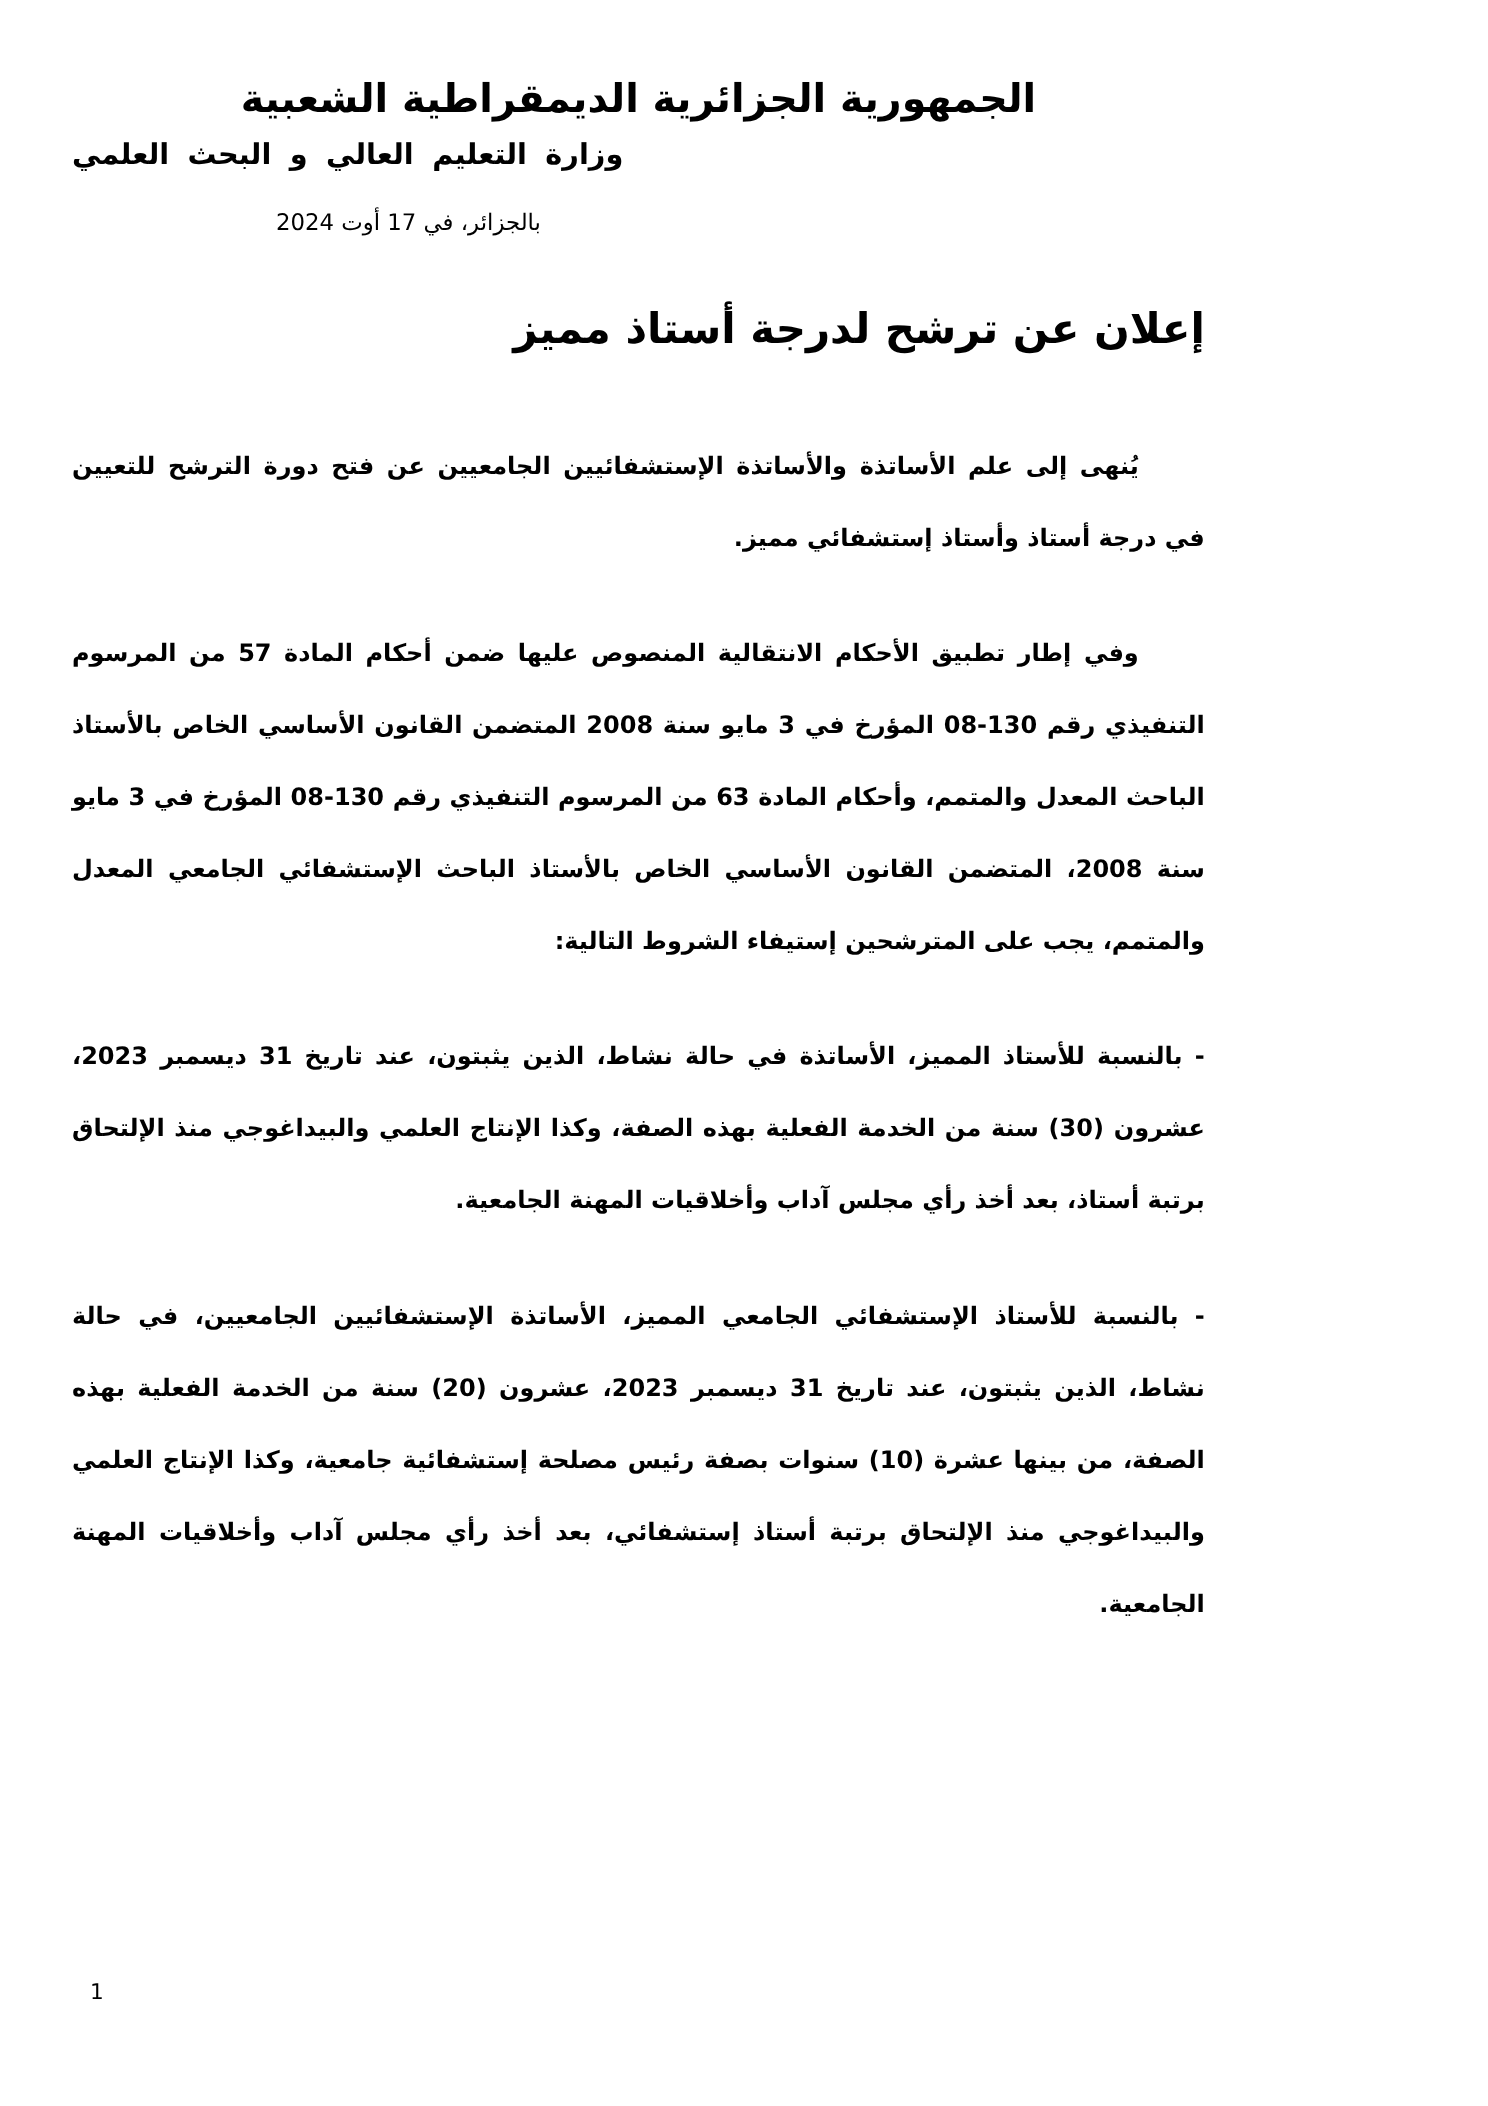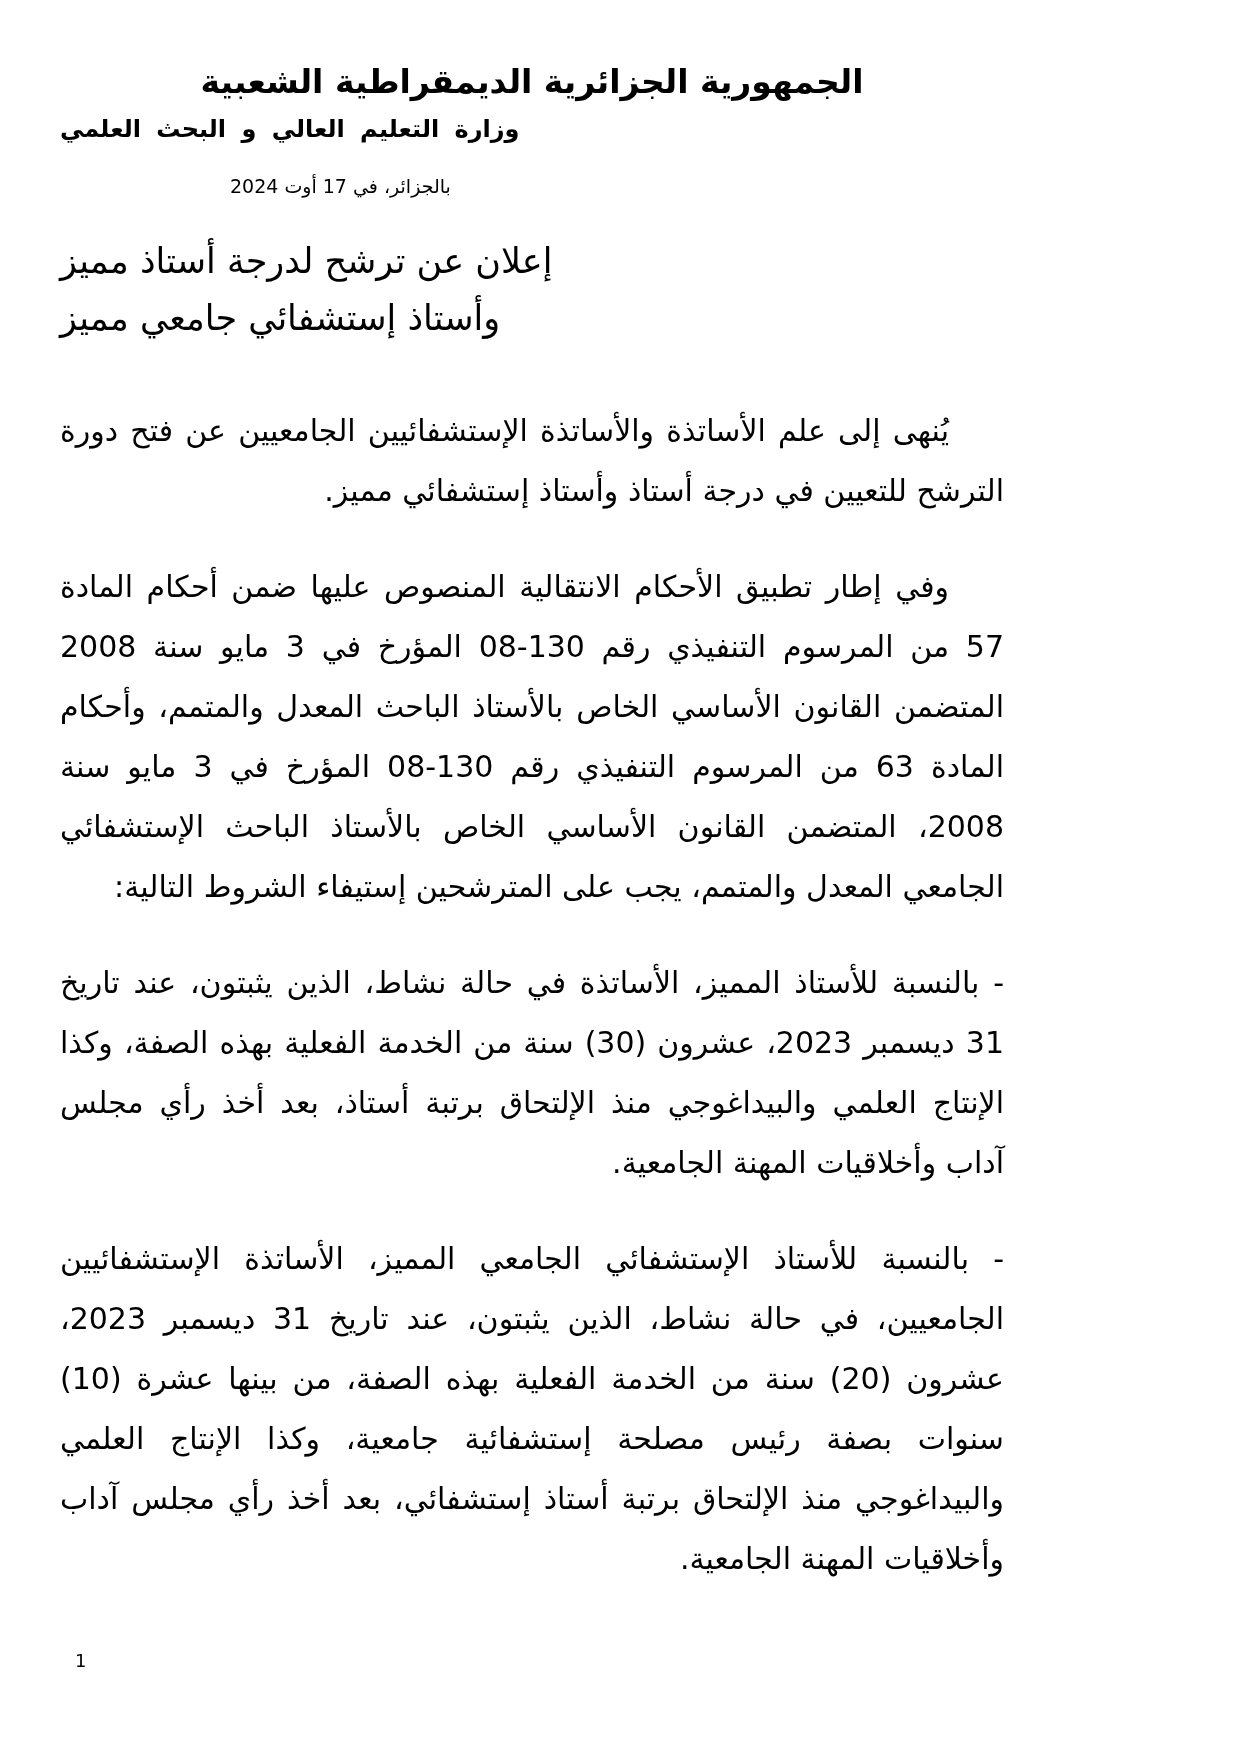--- a/index.html
+++ b/index.html
@@ -38,37 +38,37 @@
   }
   .place-date {
     margin-top: 32px;
     padding-left: 170px;
     font-size: 19px;
     font-weight: normal;
     direction: rtl;
     text-align: left;
   }
   .doc-title {
-    margin-top: 36px;
+    margin-top: 50px;
     font-size: 35px;
-    font-weight: normal;
-    text-align: left;
+    font-weight: bold;
+    text-align: right;
     direction: rtl;
     line-height: 57px;
   }
   .content {
     margin-top: 54px;
   }
   .content p {
     margin: 0 0 36px 0;
-    font-size: 30px;
+    font-size: 20px;
     line-height: 60px;
     direction: rtl;
     text-align: justify;
-    font-weight: normal;
+    font-weight: bold;
   }
   .content p.indent {
     text-indent: 55px;
   }
   .page-number {
     position: absolute;
     left: 75px;
     top: 1650px;
     font-size: 18px;
     font-weight: normal;
@@ -80,21 +80,20 @@
 <div class="page">
 
   <div>
     <div class="hdr-republic">الجمهورية الجزائرية الديمقراطية الشعبية</div>
     <div class="hdr-ministry">وزارة التعليم العالي و البحث العلمي</div>
     <div class="place-date">بالجزائر، في 17 أوت 2024</div>
   </div>
 
   <div class="doc-title">
     <div>إعلان عن ترشح لدرجة أستاذ مميز</div>
-    <div>وأستاذ إستشفائي جامعي مميز</div>
   </div>
 
   <div class="content">
     <p class="indent">يُنهى إلى علم الأساتذة والأساتذة الإستشفائيين الجامعيين عن فتح دورة الترشح للتعيين في درجة أستاذ وأستاذ إستشفائي مميز.</p>
     <p class="indent">وفي إطار تطبيق الأحكام الانتقالية المنصوص عليها ضمن أحكام المادة 57 من المرسوم التنفيذي رقم 130-08 المؤرخ في 3 مايو سنة 2008 المتضمن القانون الأساسي الخاص بالأستاذ الباحث المعدل والمتمم، وأحكام المادة 63 من المرسوم التنفيذي رقم 130-08 المؤرخ في 3 مايو سنة 2008، المتضمن القانون الأساسي الخاص بالأستاذ الباحث الإستشفائي الجامعي المعدل والمتمم، يجب على المترشحين إستيفاء الشروط التالية:</p>
     <p>- بالنسبة للأستاذ المميز، الأساتذة في حالة نشاط، الذين يثبتون، عند تاريخ 31 ديسمبر 2023، عشرون (30) سنة من الخدمة الفعلية بهذه الصفة، وكذا الإنتاج العلمي والبيداغوجي منذ الإلتحاق برتبة أستاذ، بعد أخذ رأي مجلس آداب وأخلاقيات المهنة الجامعية.</p>
     <p>- بالنسبة للأستاذ الإستشفائي الجامعي المميز، الأساتذة الإستشفائيين الجامعيين، في حالة نشاط، الذين يثبتون، عند تاريخ 31 ديسمبر 2023، عشرون (20) سنة من الخدمة الفعلية بهذه الصفة، من بينها عشرة (10) سنوات بصفة رئيس مصلحة إستشفائية جامعية، وكذا الإنتاج العلمي والبيداغوجي منذ الإلتحاق برتبة أستاذ إستشفائي، بعد أخذ رأي مجلس آداب وأخلاقيات المهنة الجامعية.</p>
   </div>
 
 </div>

